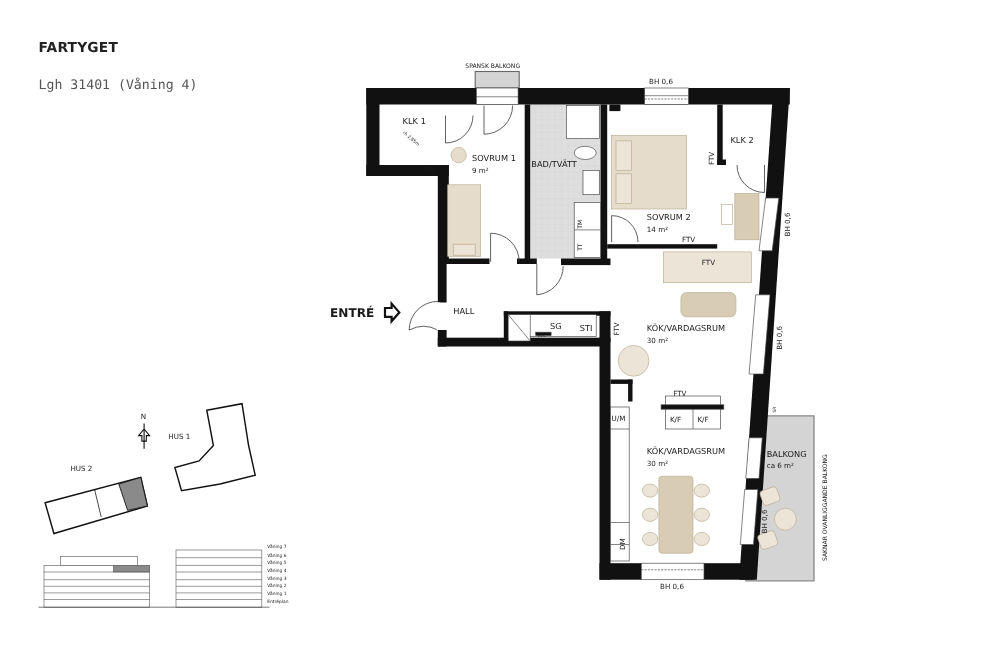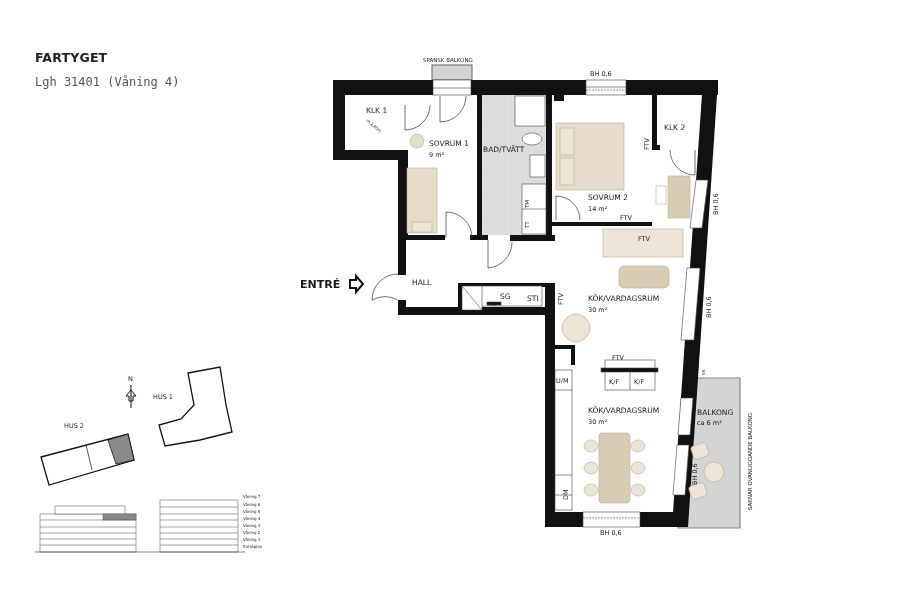--- a/index.html
+++ b/index.html
@@ -1,19 +1,19 @@
 <!DOCTYPE html>
 <html><head>
 <meta charset="utf-8">
 <style>
   html, body { margin: 0; padding: 0; background: #ffffff; }
   body { width: 900px; height: 600px; position: relative; overflow: hidden; font-family: "DejaVu Sans", sans-serif; color: #1a1a1a; }
-  .header { position: absolute; left: 35px; top: 50px; }
+  .header { position: absolute; left: 35px; top: 35px; }
   .title { font-family: "DejaVu Sans", sans-serif; font-weight: bold; font-size: 12.5px; letter-spacing: 0.2px; color: #222; }
-  .subtitle { font-family: "DejaVu Sans Mono", monospace; font-size: 12px; color: #555; margin-top: 10px; }
+  .subtitle { font-family: "DejaVu Sans Mono", monospace; font-size: 12px; color: #555; margin-top: 20px; }
   svg { position: absolute; left: 0; top: 0; }
   .lbl { font-family: "DejaVu Sans", sans-serif; fill: #1a1a1a; }
   .rl { font-size: 7.5px; }
   .sl { font-size: 6.5px; }
   .tl { font-size: 5.5px; }
   .xs { font-size: 4px; }
   .ent { font-size: 11px; font-weight: bold; }
 </style>
 </head>
 <body>

